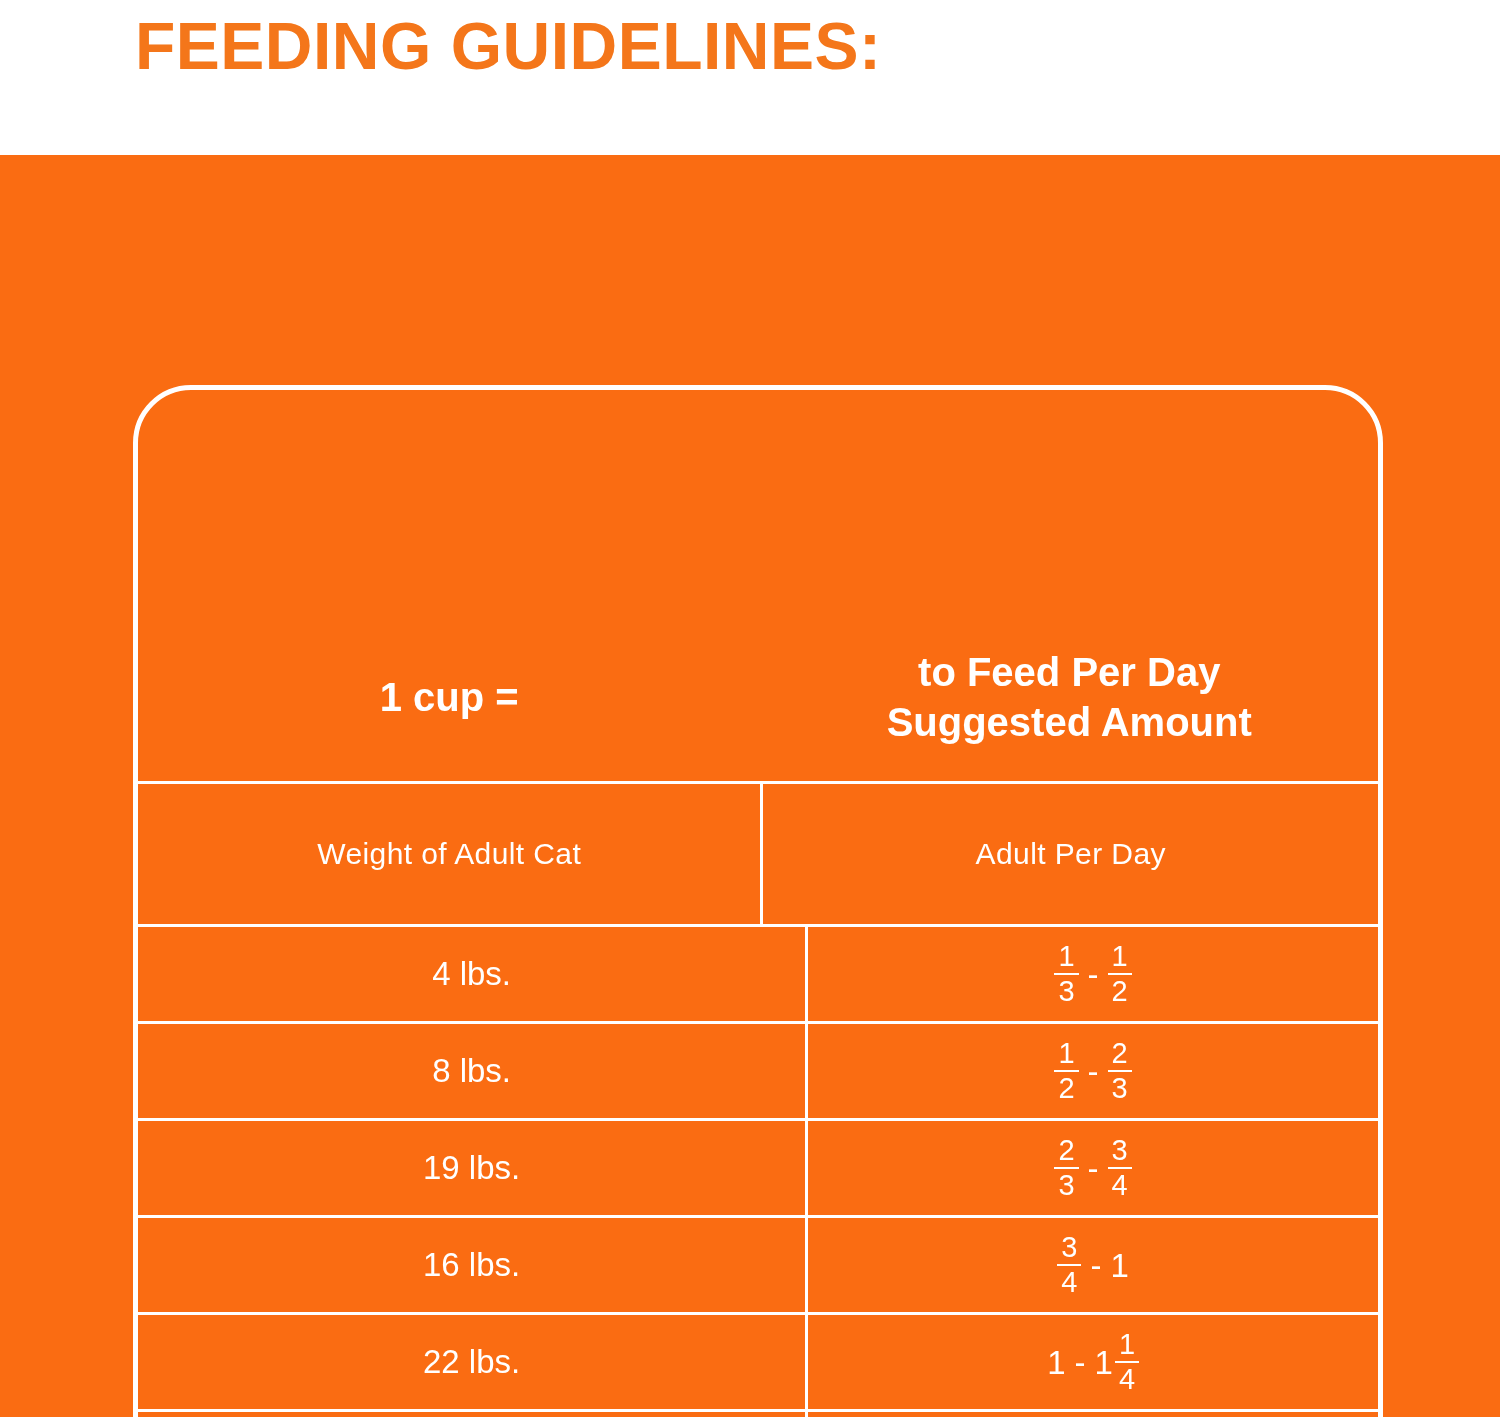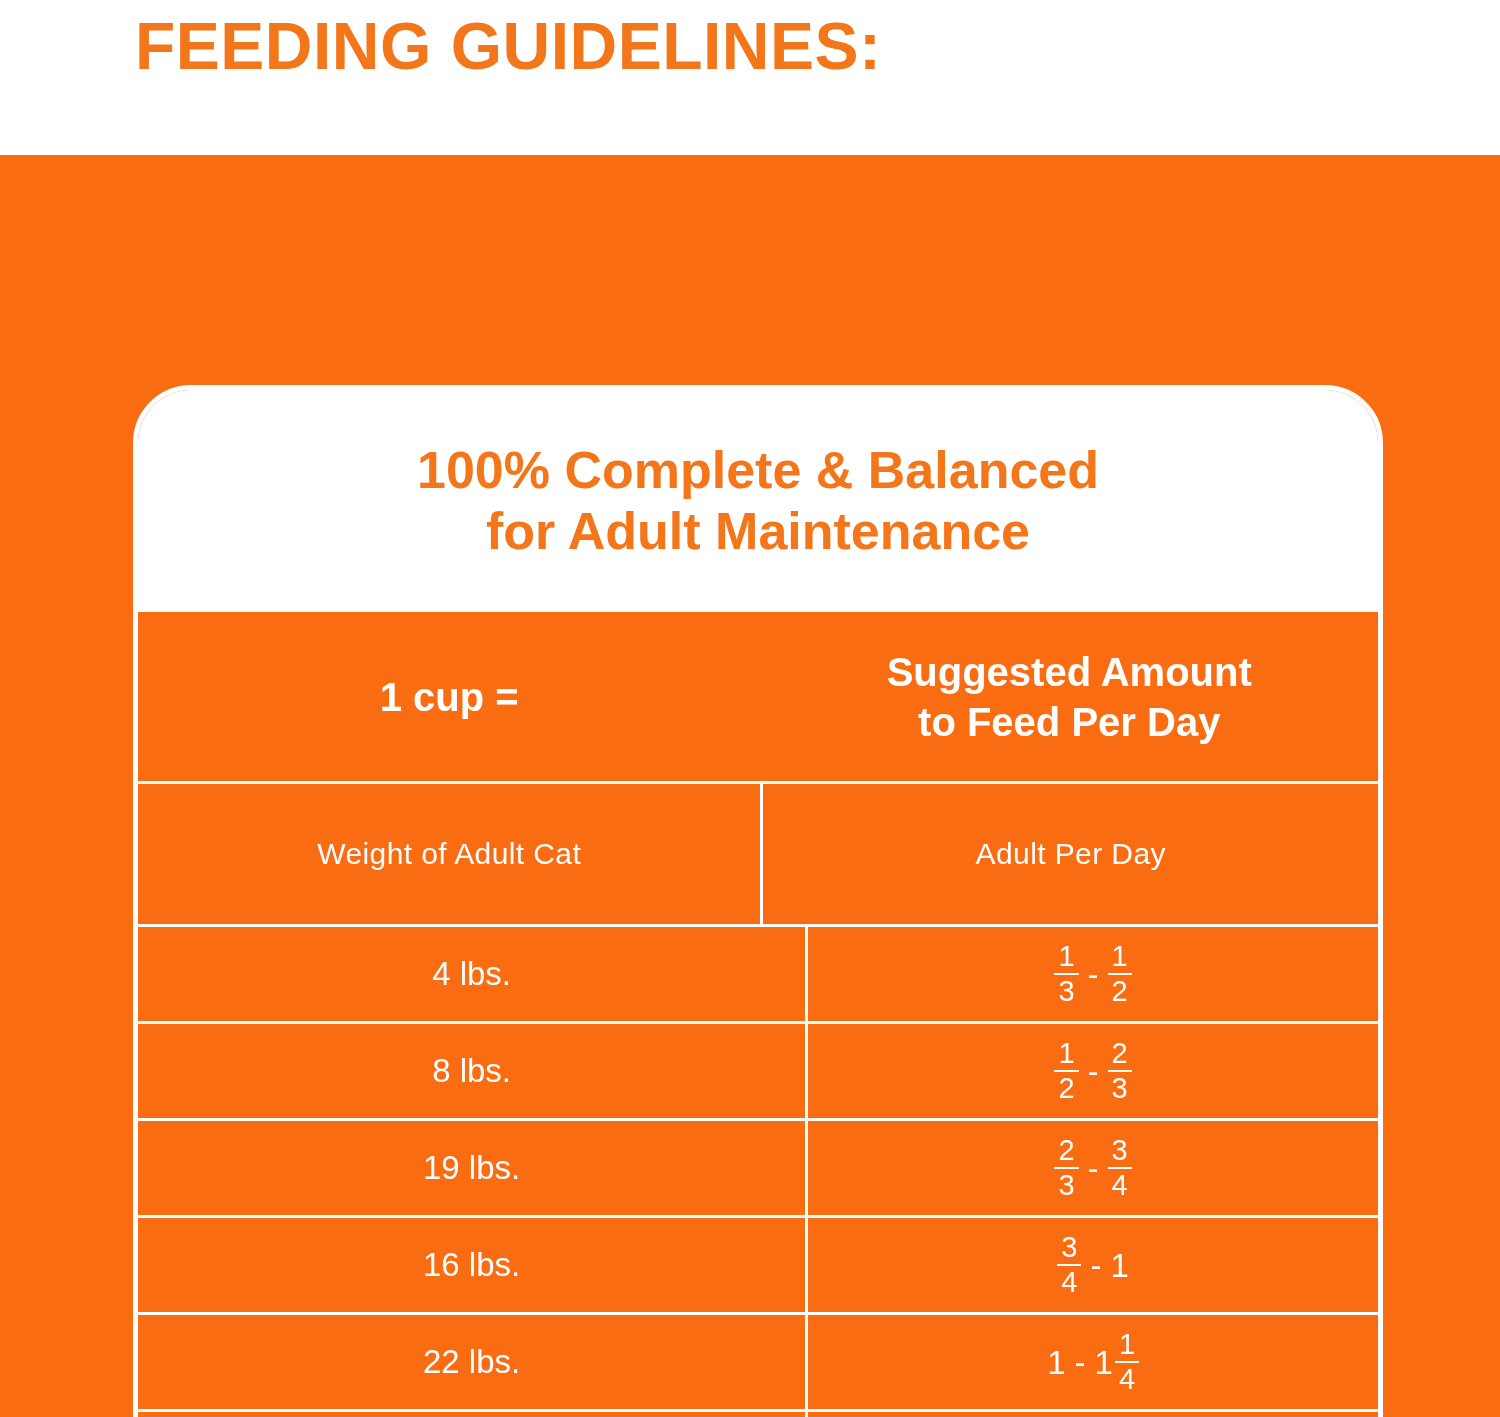--- a/index.html
+++ b/index.html
@@ -179,34 +179,30 @@
 <div class="page">
 
   <div class="title-band">
     <div class="main-title">FEEDING GUIDELINES:</div>
   </div>
 
   <div class="orange-panel">
 
     <div class="card">
 
-      <div class="card-head">
-        <div class="card-head-line">100% Complete &amp; Balanced</div>
-        <div class="card-head-line">for Adult Maintenance</div>
-      </div>
 
       <div class="table">
 
         <div class="row banner">
           <div class="cell left">
             <span>1 cup =</span>
           </div>
           <div class="cell right">
+            <span>to Feed Per Day</span>
             <span>Suggested Amount</span>
-            <span>to Feed Per Day</span>
           </div>
         </div>
 
         <div class="row subhead">
           <div class="cell left">Weight of Adult Cat</div>
           <div class="cell right">Adult Per Day</div>
         </div>
 
         <div class="row data">
           <div class="cell left">4 lbs.</div>

